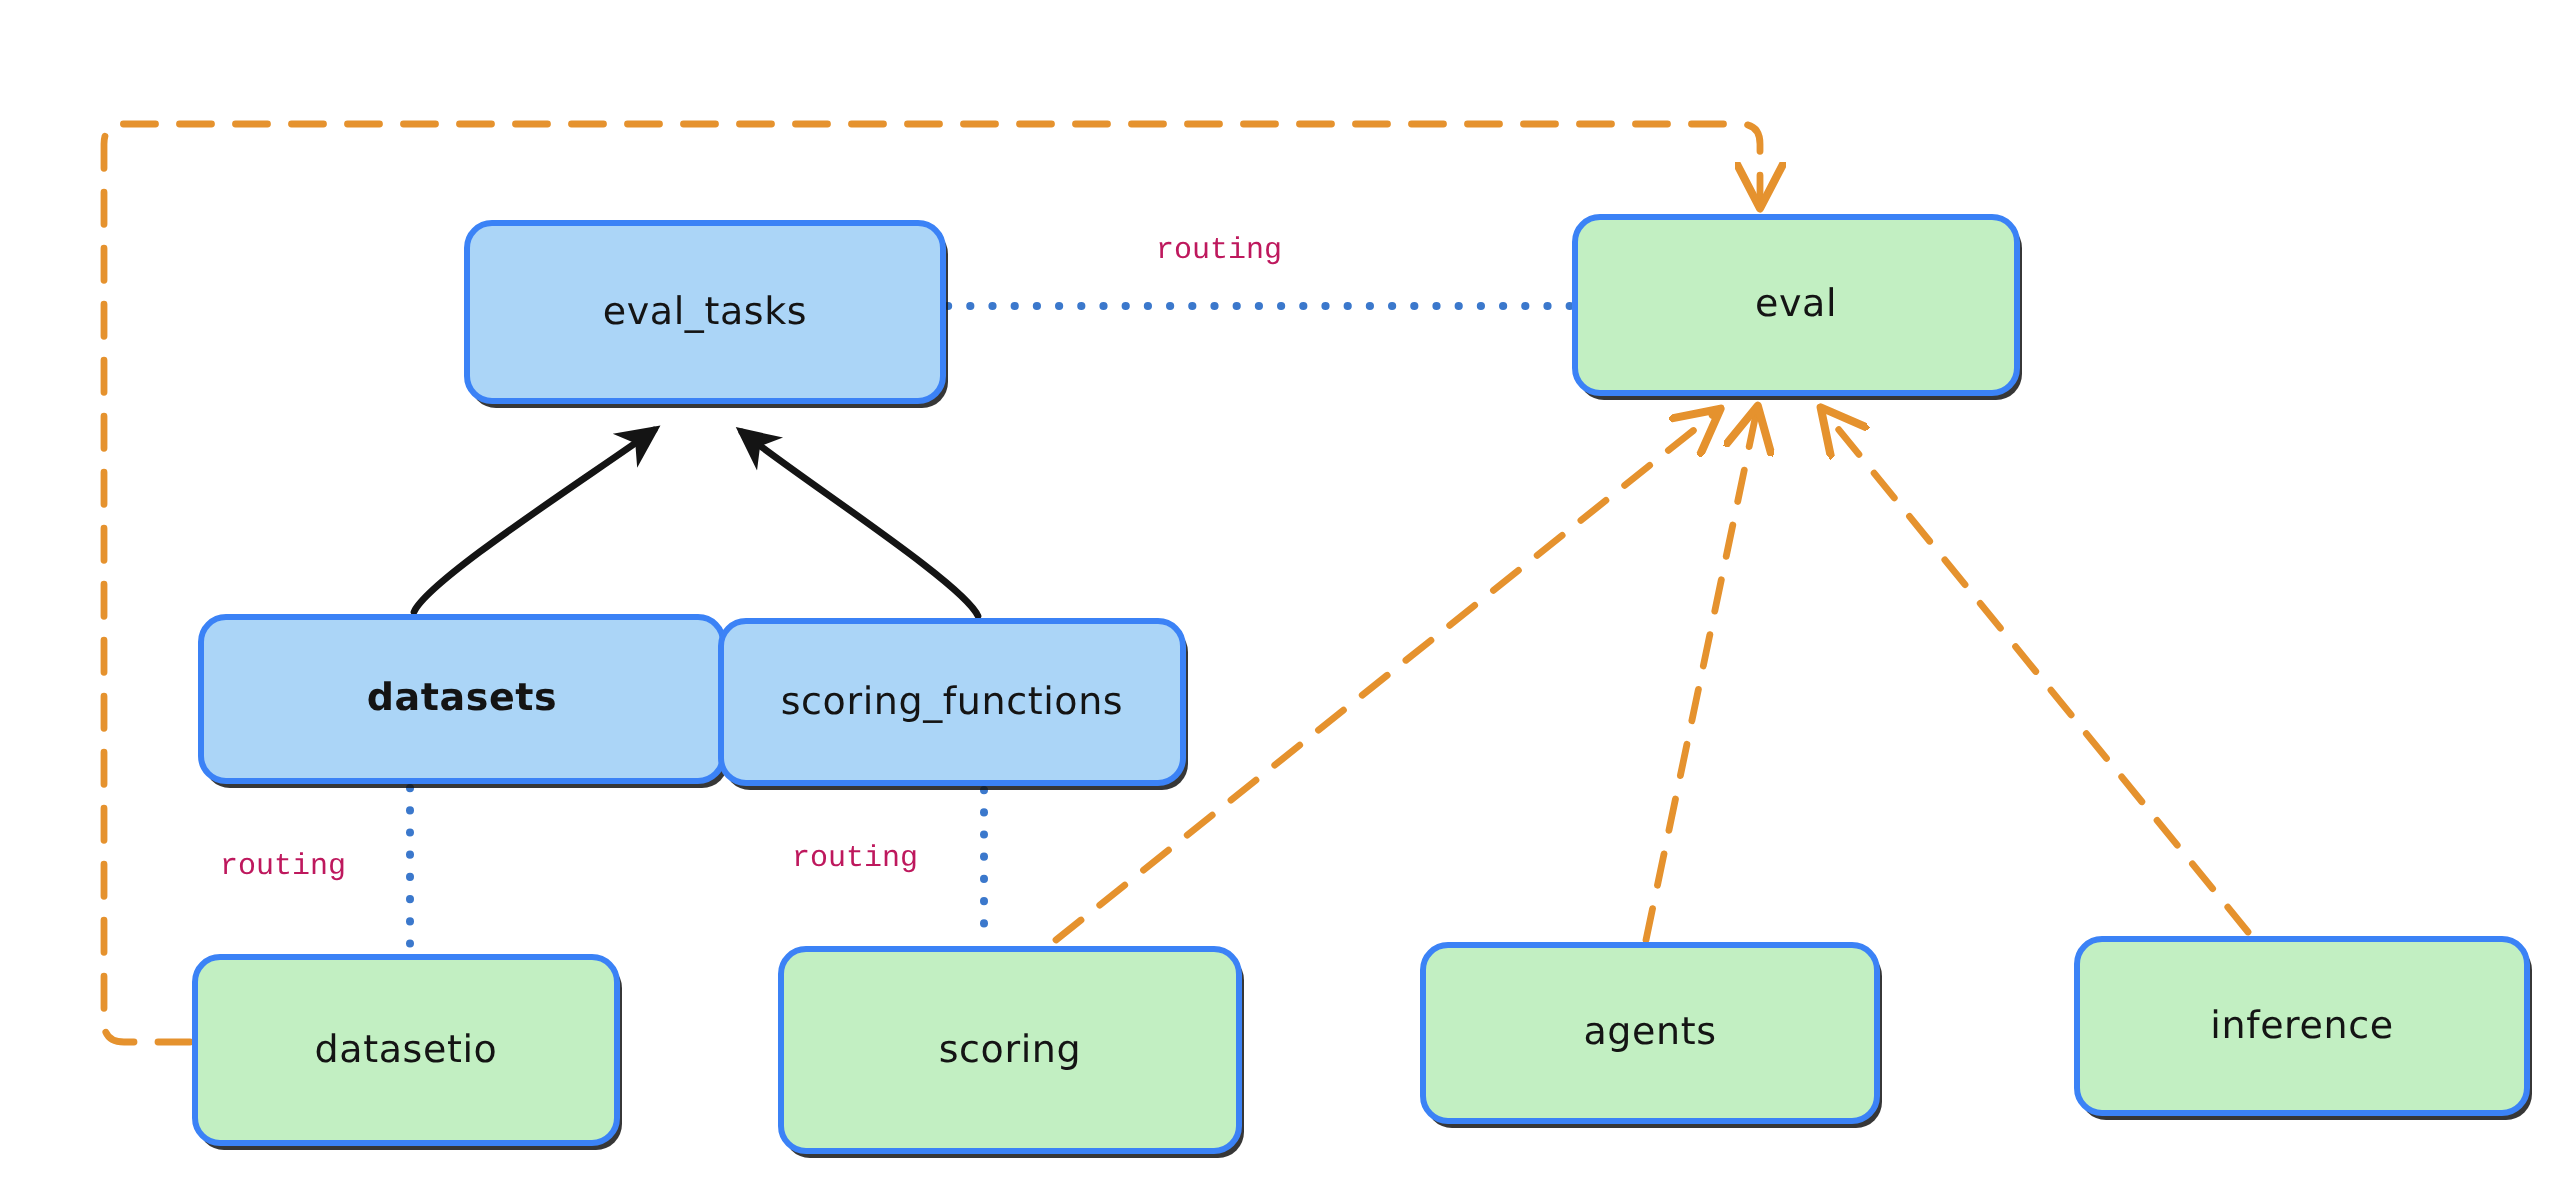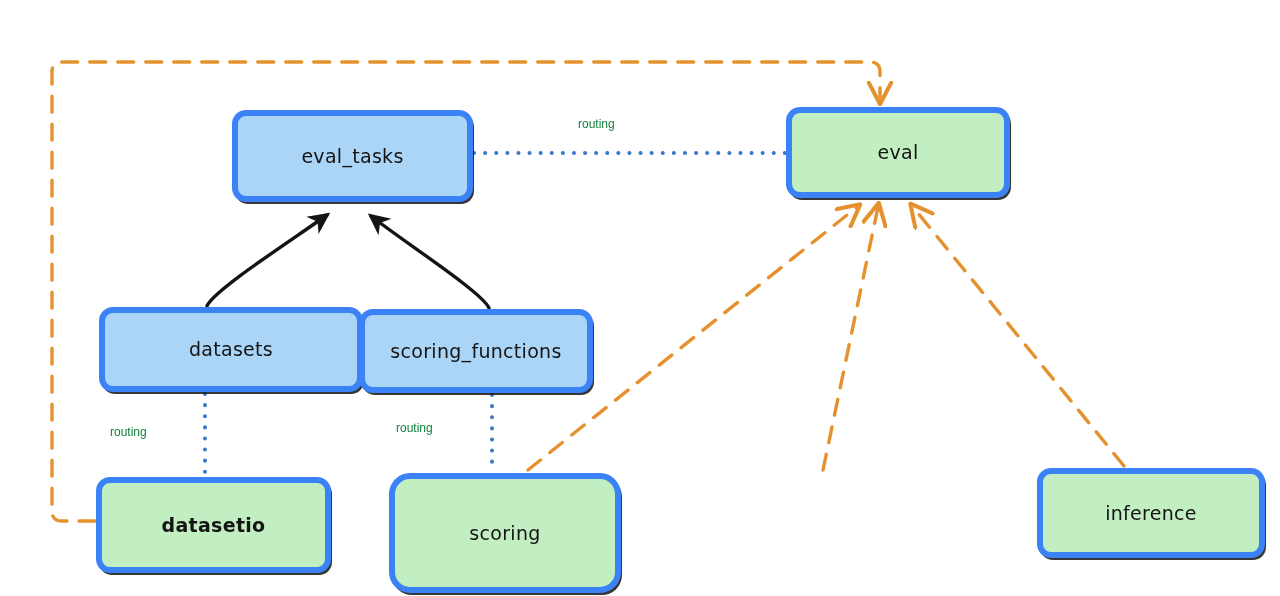--- a/index.html
+++ b/index.html
@@ -21,21 +21,21 @@
   #edge-layer {
     position: absolute;
     left: 0;
     top: 0;
     width: 1280px;
     height: 596px;
   }
   .node {
     position: absolute;
     box-sizing: border-box;
-    border: 6px solid #3b82f6;
+    border: 3px solid #3b82f6;
     border-radius: 14px;
     display: flex;
     align-items: center;
     justify-content: center;
     text-align: center;
     color: #141414;
     font-family: "DejaVu Sans", sans-serif;
     font-size: 19px;
     letter-spacing: 0.3px;
     box-shadow: 2px 3px 0px -1px rgba(20,20,20,0.85);
@@ -46,23 +46,23 @@
   .node.provider {
     background: #c2efc2;
   }
   .node-label {
     pointer-events: none;
     padding: 0 8px;
     line-height: 1.1;
   }
   .edge-label {
     position: absolute;
-    color: #15803d;
-    font-family: Liberation Sans, sans-serif;
-    font-size: 12px;
+    color: #be185d;
+    font-family: Liberation Mono, monospace;
+    font-size: 15px;
     white-space: nowrap;
     background: transparent;
   }
 </style>
 </head>
 <body>
 
 <div id="diagram-root">
 
   <svg id="edge-layer" viewBox="0 0 1280 596" width="1280" height="596" xmlns="http://www.w3.org/2000/svg">
@@ -95,36 +95,39 @@
   </svg>
 
   <div class="node api" style="left:232px; top:110px; width:241px; height:92px;">
     <span class="node-label">eval_tasks</span>
   </div>
 
   <div class="node provider" style="left:786px; top:107px; width:224px; height:91px;">
     <span class="node-label">eval</span>
   </div>
 
-  <div class="node api" style="left:99px; top:307px; width:264px; height:85px;">
+  <div class="node api" style="left:99px; top:307px; width:264px; height:85px;font-weight:bold;">
     <span class="node-label">datasets</span>
   </div>
 
   <div class="node api" style="left:359px; top:309px; width:234px; height:84px;">
     <span class="node-label">scoring_functions</span>
   </div>
 
-  <div class="node provider" style="left:96px; top:477px; width:235px; height:96px;font-weight:bold;">
+  <div class="node provider" style="left:96px; top:477px; width:214px; height:96px;">
     <span class="node-label">datasetio</span>
   </div>
 
-  <div class="node provider" style="left:389px; top:473px; width:232px; height:120px;border-radius:21px;">
+  <div class="node provider" style="left:389px; top:473px; width:232px; height:104px;">
     <span class="node-label">scoring</span>
   </div>
 
+  <div class="node provider" style="left:710px; top:471px; width:230px; height:91px;">
+    <span class="node-label">agents</span>
+  </div>
 
   <div class="node provider" style="left:1025px; top:468px; width:228px; height:90px;margin-left:12px;">
     <span class="node-label">inference</span>
   </div>
 
   <div class="edge-label" style="left:578px; top:117px;">routing</div>
 
   <div class="edge-label" style="left:110px; top:425px;">routing</div>
 
   <div class="edge-label" style="left:396px; top:421px;">routing</div>

